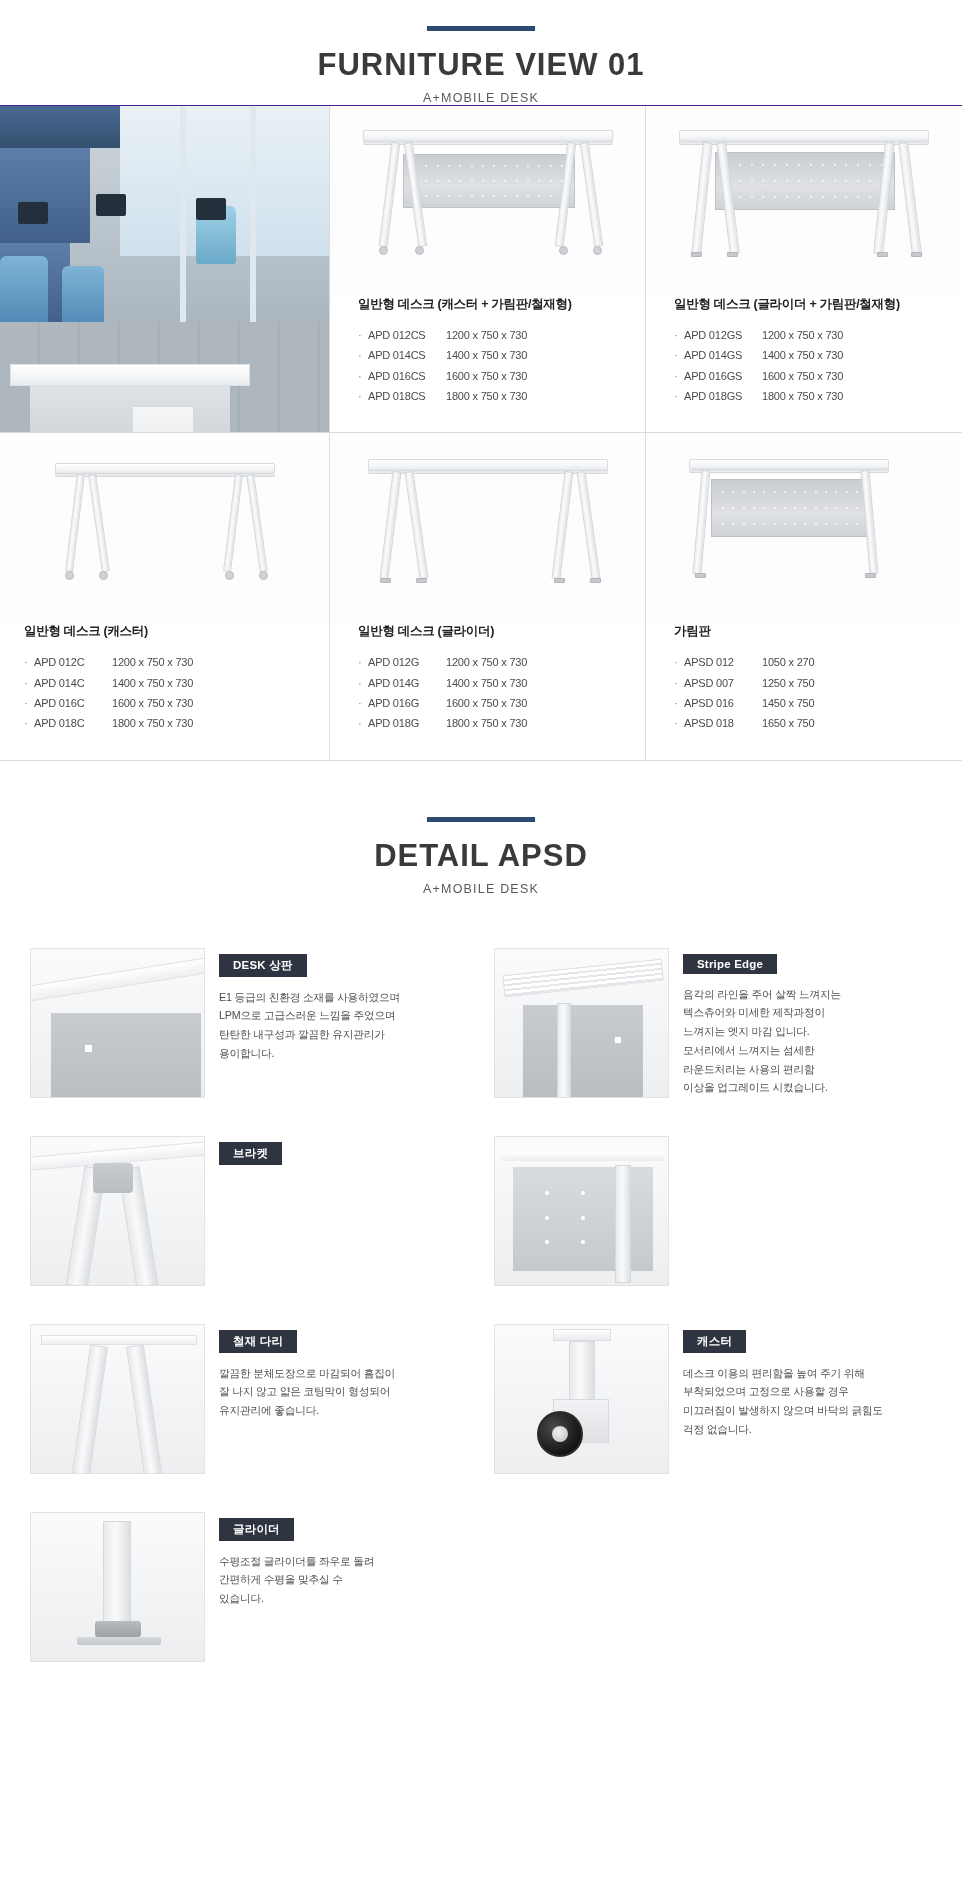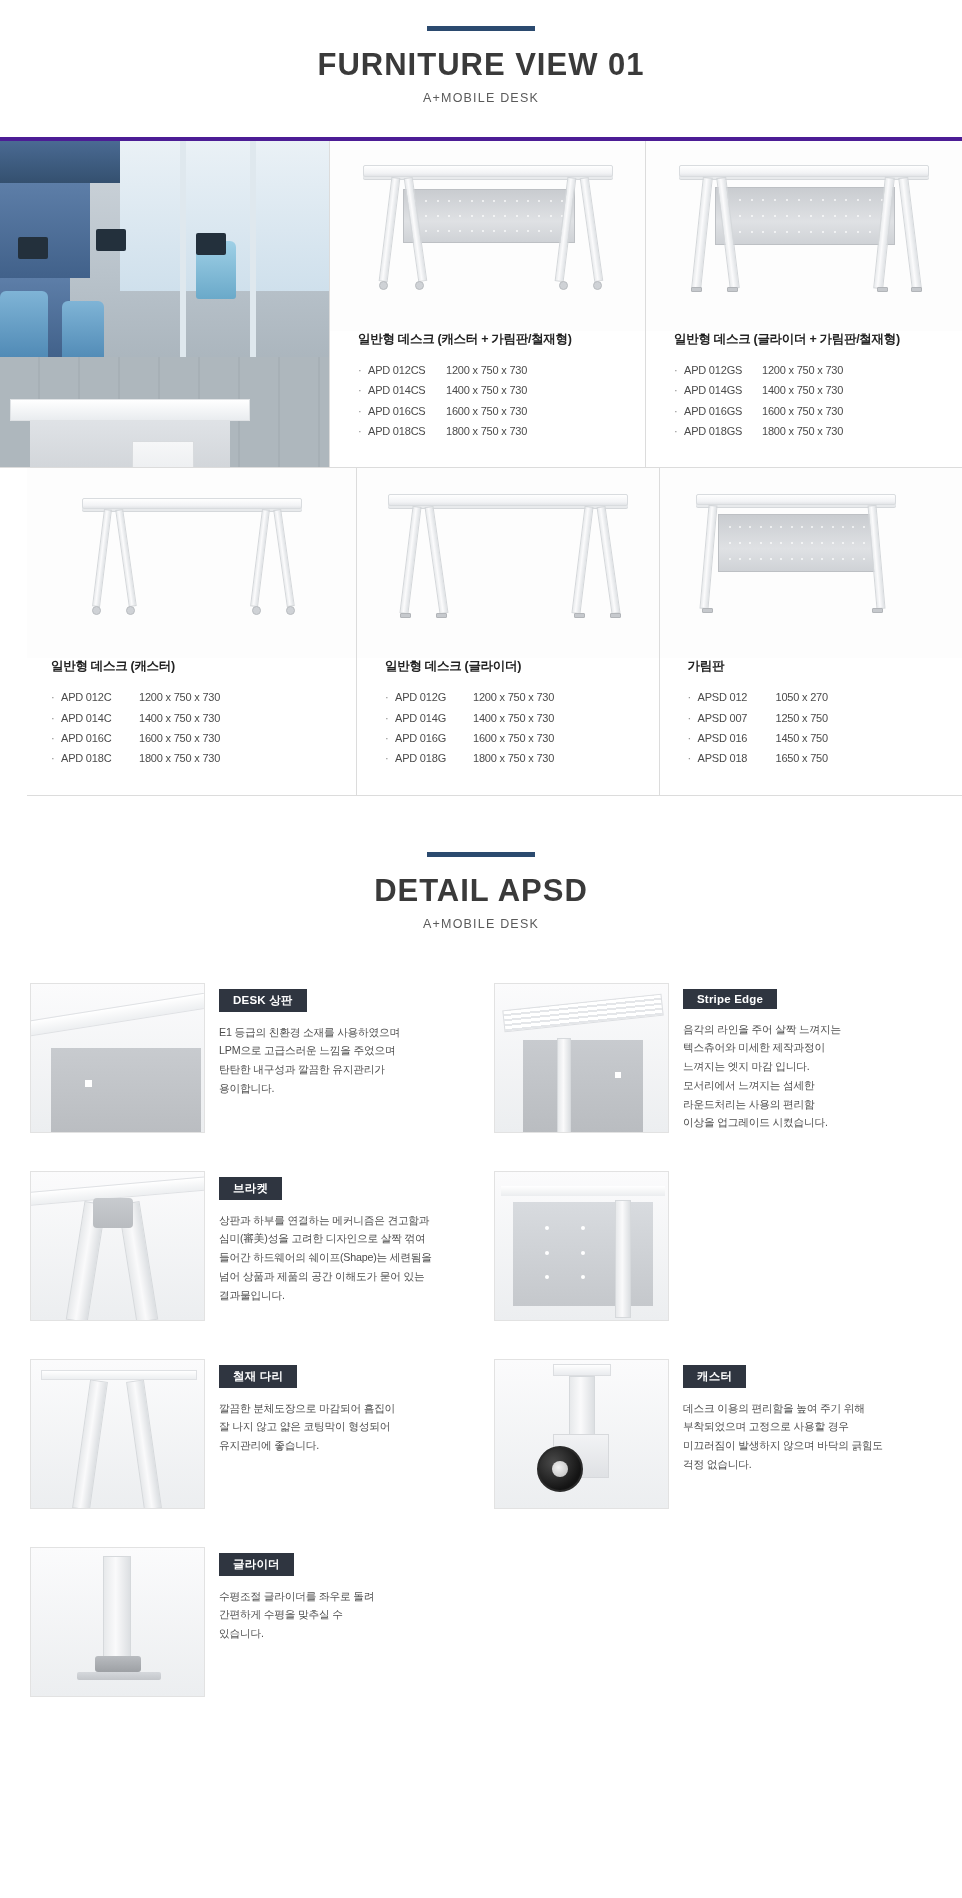--- a/index.html
+++ b/index.html
@@ -26,24 +26,23 @@
   }
   .sec-sub {
     font-size:12.5px;
     color:#5a5a5a;
     letter-spacing:1.2px;
     margin:0 0 0 0;
   }
 
   
   .grid {
-    margin-top:32px;
     display:grid;
     grid-template-columns: 330px 1fr 1fr;
-    border-top:4px solid #4c1d95;
+    border-top:1px solid #4c1d95;
   }
   .grid .cell {
     border-right:1px solid #dcdcdc;
     border-bottom:1px solid #dcdcdc;
     background:#fff;
   }
   .grid .cell:nth-child(3n) { border-right:none; }
   .cell.photo { padding:0; overflow:hidden; }
 
   .prod {
@@ -406,21 +405,21 @@
           </div>
         <div class="spec">
             <span class="dot">·</span>
             <span class="code">APD 018GS</span>
             <span class="dim">1800 x 750 x 730</span>
           </div>
       </div>
     </div>
   </div>
 
-  <div class="grid" style="margin-top:0; border-top:none;padding-left:27px;">
+  <div class="grid" style="margin-top:0; border-top:none;">
 
     <div class="cell prod">
       <div class="prod-img">
         <div class="desk" style="top:30px; width:220px; height:150px;">
           <div class="dk-top edge" style="left:0; top:0; width:220px; height:11px;"></div>
           <div class="dk-leg" style="left:16px; top:11px; width:8px; height:98px; transform:rotate(7deg);"></div>
           <div class="dk-leg" style="left:40px; top:11px; width:8px; height:98px; transform:rotate(-8deg);"></div>
           <div class="dk-leg" style="left:174px; top:11px; width:8px; height:98px; transform:rotate(7deg);"></div>
           <div class="dk-leg" style="left:198px; top:11px; width:8px; height:98px; transform:rotate(-8deg);"></div>
           <div class="dk-caster" style="left:10px; top:108px;"></div>
@@ -619,25 +618,20 @@
 
       <div class="dcard">
         <div class="dphoto">
           <div class="sh sh-top" style="left:-4px; top:12px; width:185px; height:14px; transform:rotate(-5deg);"></div>
           <div class="sh sh-leg" style="left:44px; top:30px; width:22px; height:120px; transform:rotate(9deg);"></div>
           <div class="sh sh-leg" style="left:96px; top:30px; width:22px; height:120px; transform:rotate(-9deg);"></div>
           <div class="sh sh-gray" style="left:62px; top:26px; width:40px; height:30px; border-radius:4px;"></div>
         </div>
         <div class="dtext">
           <div class="dlabel">브라켓</div>
-          <div class="ddesc">상판과 하부를 연결하는 메커니즘은 견고함과
-심미(審美)성을 고려한 디자인으로 살짝 꺾여
-들어간 하드웨어의 쉐이프(Shape)는 세련됨을
-넘어 상품과 제품의 공간 이해도가 묻어 있는
-결과물입니다.</div>
         </div>
       </div>
 
       <div class="dcard">
         <div class="dphoto">
           <div class="sh" style="left:6px; top:14px; width:164px; height:10px; background:linear-gradient(180deg,#fff,#ebedef);"></div>
           <div class="sh" style="left:18px; top:30px; width:140px; height:104px; background:linear-gradient(180deg,#d8dbdf,#c5c8cc);"></div>
           <div class="sh sh-dots" style="left:34px; top:44px; width:108px; height:74px;">
             <i></i>
               <i></i>

